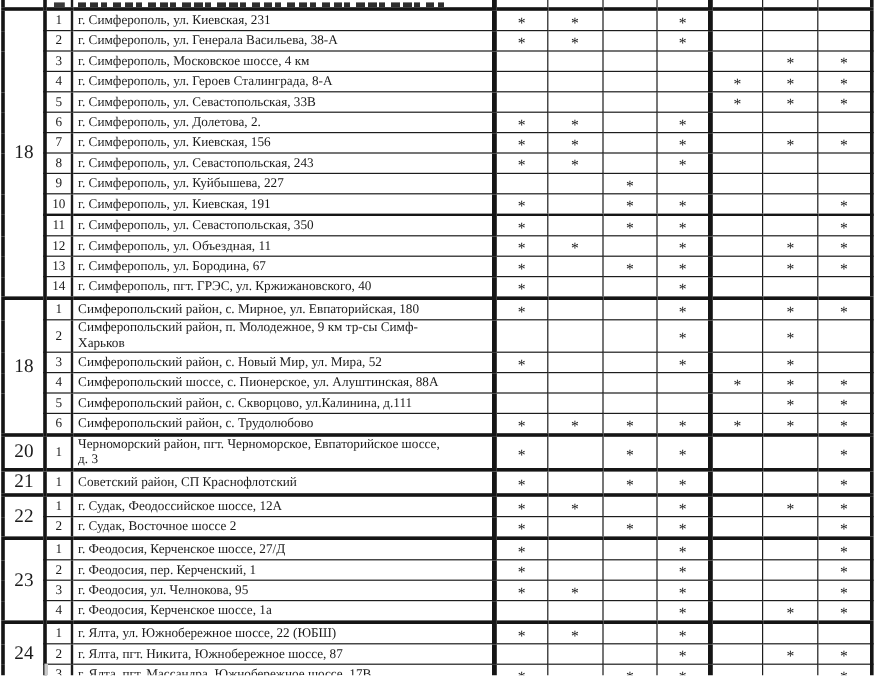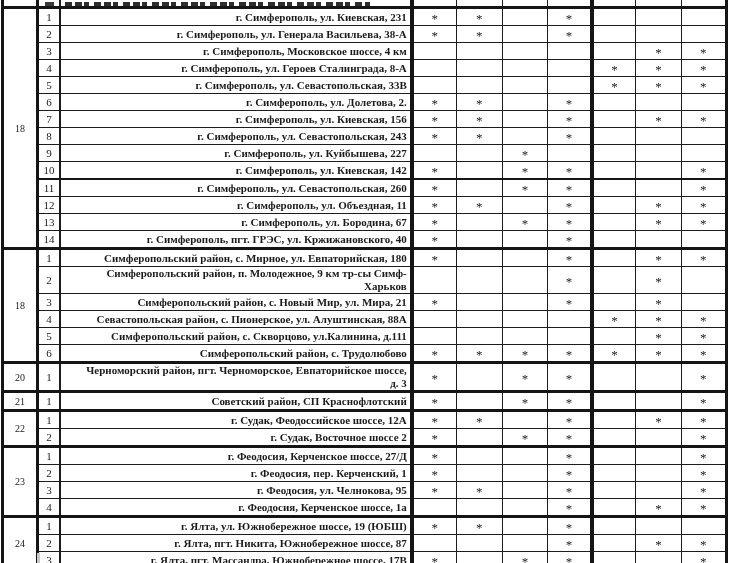--- a/index.html
+++ b/index.html
@@ -10,25 +10,25 @@
   table.tbl{
     position:absolute;left:1px;top:0;
     border-collapse:collapse;table-layout:fixed;width:727px;
     border-left:3px solid #151515;border-right:3px solid #151515;
     border-bottom:3px solid #151515;border-top:0;
   }
   .tbl td{
     border:1px solid #1c1c1c;padding:0;vertical-align:middle;
     overflow:hidden;background:#fff;
   }
-  td.g{border-right:3px solid #151515;text-align:center;font-size:10px;}
+  td.g{border-right:3px solid #151515;text-align:center;font-size:16px;}
   td.n{border-right:2px solid #1c1c1c;text-align:center;font-size:11px;}
   td.addr{
-    border-right:4px solid #151515;text-align:right;padding:0 3px 0 4px;
-    font-size:11px;line-height:13px;white-space:pre-line;font-weight:bold;
+    border-right:4px solid #151515;text-align:left;padding:0 3px 0 4px;
+    font-size:11px;line-height:13px;white-space:pre-line;
   }
   td.mark{text-align:center;font-size:13px;}
   td.mark .ast{display:inline-block;transform:translateY(2px);}
   td.grpB-start{border-left:4px solid #151515;}
   td.a4{border-right:4px solid #151515;}
   tr.secstart td{border-top:3px solid #151515;}
   tr.div2 td{border-top:2px solid #151515;}
   tr.partial td{border-top:0;height:6px;}
   .smudge{
     height:4px;width:305px;margin-top:2px;
@@ -168,32 +168,32 @@
           <td class="mark"></td>
           <td class="mark"></td>
           <td class="mark"><span class="ast">*</span></td>
           <td class="mark a4"></td>
           <td class="mark grpB-start"></td>
           <td class="mark"></td>
           <td class="mark"></td>
         </tr>
         <tr style="height: 15px; margin-top: 36px;">
           <td class="n">10</td>
-          <td class="addr">г. Симферополь, ул. Киевская, 142</td>
+          <td class="addr">г. Симферополь, ул. Киевская, 191</td>
           <td class="mark"><span class="ast">*</span></td>
           <td class="mark"></td>
           <td class="mark"><span class="ast">*</span></td>
           <td class="mark a4"><span class="ast">*</span></td>
           <td class="mark grpB-start"></td>
           <td class="mark"></td>
           <td class="mark"><span class="ast">*</span></td>
         </tr>
         <tr class="div2" style="height: 15px;">
           <td class="n">11</td>
-          <td class="addr">г. Симферополь, ул. Севастопольская, 260</td>
+          <td class="addr">г. Симферополь, ул. Севастопольская, 350</td>
           <td class="mark"><span class="ast">*</span></td>
           <td class="mark"></td>
           <td class="mark"><span class="ast">*</span></td>
           <td class="mark a4"><span class="ast">*</span></td>
           <td class="mark grpB-start"></td>
           <td class="mark"></td>
           <td class="mark"><span class="ast">*</span></td>
         </tr>
         <tr style="height: 15px;">
           <td class="n">12</td>
@@ -247,32 +247,32 @@
           <td class="mark"></td>
           <td class="mark"></td>
           <td class="mark"></td>
           <td class="mark a4"><span class="ast">*</span></td>
           <td class="mark grpB-start"></td>
           <td class="mark"><span class="ast">*</span></td>
           <td class="mark"></td>
         </tr>
         <tr style="height: 17px;">
           <td class="n">3</td>
-          <td class="addr">Симферопольский район, с. Новый Мир, ул. Мира, 21</td>
+          <td class="addr">Симферопольский район, с. Новый Мир, ул. Мира, 52</td>
           <td class="mark"><span class="ast">*</span></td>
           <td class="mark"></td>
           <td class="mark"></td>
           <td class="mark a4"><span class="ast">*</span></td>
           <td class="mark grpB-start"></td>
           <td class="mark"><span class="ast">*</span></td>
           <td class="mark"></td>
         </tr>
         <tr style="height: 17px;">
           <td class="n">4</td>
-          <td class="addr">Севастопольская район, с. Пионерское, ул. Алуштинская, 88А</td>
+          <td class="addr">Симферопольский шоссе, с. Пионерское, ул. Алуштинская, 88А</td>
           <td class="mark"></td>
           <td class="mark"></td>
           <td class="mark"></td>
           <td class="mark a4"></td>
           <td class="mark grpB-start"><span class="ast">*</span></td>
           <td class="mark"><span class="ast">*</span></td>
           <td class="mark"><span class="ast">*</span></td>
         </tr>
         <tr style="height: 17px;">
           <td class="n">5</td>
@@ -385,21 +385,21 @@
           <td class="mark"></td>
           <td class="mark"></td>
           <td class="mark a4"><span class="ast">*</span></td>
           <td class="mark grpB-start"></td>
           <td class="mark"><span class="ast">*</span></td>
           <td class="mark"><span class="ast">*</span></td>
         </tr>
         <tr class="secstart" style="height: 15px;">
           <td class="g" rowspan="3">24</td>
           <td class="n">1</td>
-          <td class="addr">г. Ялта, ул. Южнобережное шоссе, 19 (ЮБШ)</td>
+          <td class="addr">г. Ялта, ул. Южнобережное шоссе, 22 (ЮБШ)</td>
           <td class="mark"><span class="ast">*</span></td>
           <td class="mark"><span class="ast">*</span></td>
           <td class="mark"></td>
           <td class="mark a4"><span class="ast">*</span></td>
           <td class="mark grpB-start"></td>
           <td class="mark"></td>
           <td class="mark"></td>
         </tr>
         <tr style="height: 15px;">
           <td class="n">2</td>

